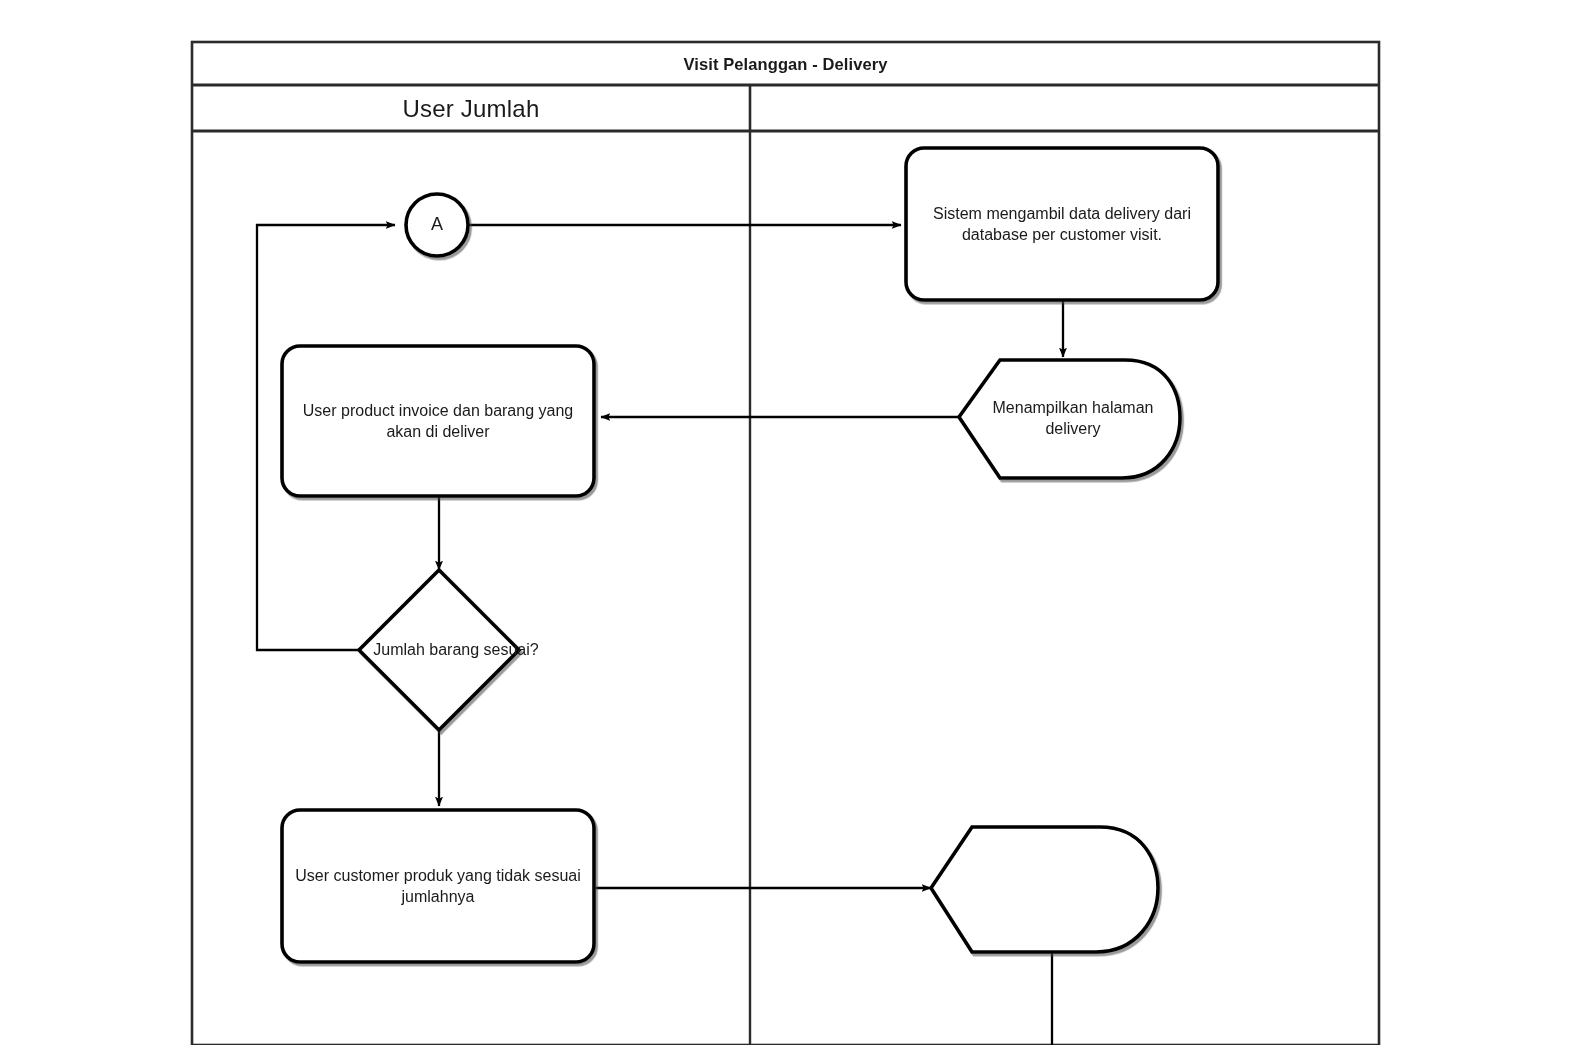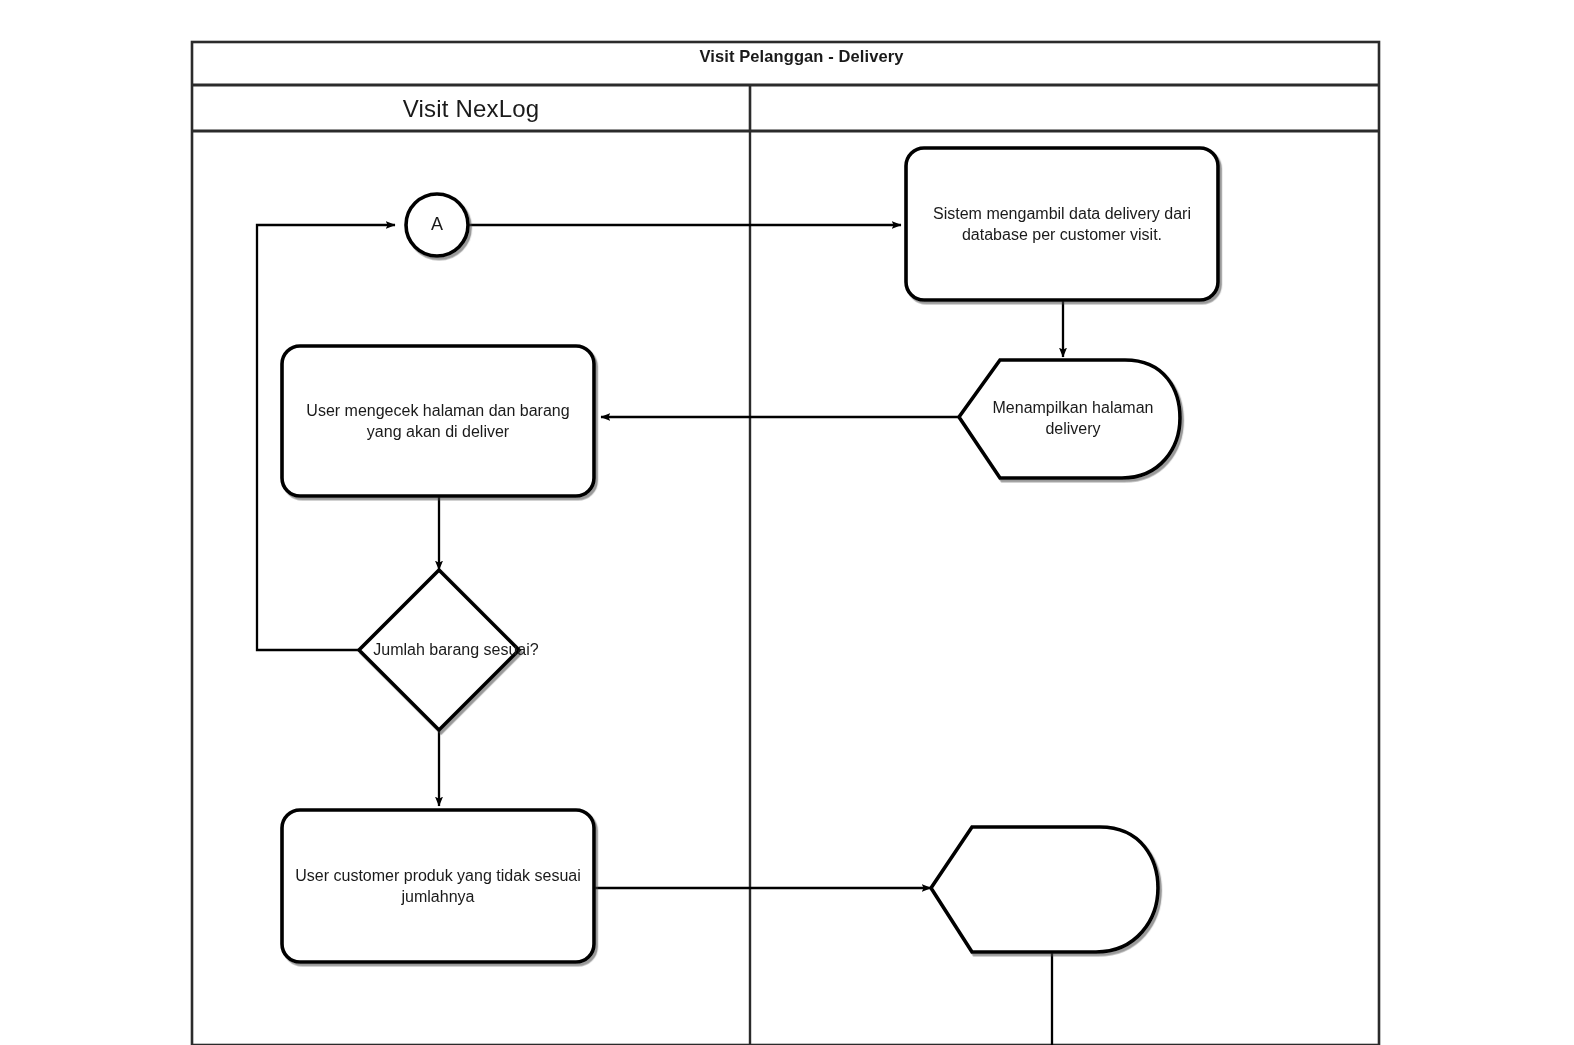--- a/index.html
+++ b/index.html
@@ -127,31 +127,31 @@
 
     <g>
       <rect x="282" y="810" width="312" height="152" rx="18" ry="18" fill="#ffffff" stroke="#000000" stroke-width="3.6" filter="url(#softshadow)"></rect>
     </g>
 
     <g>
       <path d="M972,827 L1100,827 C1142,827 1158,860 1158,888 C1158,920 1136,952 1096,952 L972,952 L931,888 Z" fill="#ffffff" stroke="#000000" stroke-width="3.6" filter="url(#softshadow)"></path>
     </g>
   </svg>
 
-  <div class="txt lane-title flexcenter" style="left:192px; top:40px; width:1187px; height:34px;padding-left:16px;">Visit Pelanggan - Delivery</div>
+  <div class="txt lane-title flexcenter" style="left:192px; top:48px; width:1187px; height:34px;">Visit Pelanggan - Delivery</div>
 
-  <div class="txt lane-header flexcenter" style="left:192px; top:90px; width:558px; height:38px;">Visit NexLog</div>
+  <div class="txt lane-header flexcenter" style="left:192px; top:90px; width:558px; height:38px;">User Jumlah</div>
 
 
   <div class="txt conn-text flexcenter" style="left:407px; top:195px; width:60px; height:60px;">A</div>
 
   <div class="txt node-text flexcenter" style="left:912px; top:155px; width:300px; height:138px;">Sistem mengambil data delivery dari database per customer visit.</div>
 
   <div class="txt node-text flexcenter" style="left:968px; top:370px; width:210px; height:96px;text-align:center;">Menampilkan halaman delivery</div>
 
-  <div class="txt node-text flexcenter" style="left:288px; top:355px; width:300px; height:132px;">User mengecek halaman dan barang yang akan di deliver</div>
+  <div class="txt node-text flexcenter" style="left:288px; top:355px; width:300px; height:132px;">User product invoice dan barang yang akan di deliver</div>
 
   <div class="txt node-text flexcenter" style="left:339px; top:615px; width:200px; height:70px;margin-left:17px;">Jumlah barang sesuai?</div>
 
   <div class="txt node-text flexcenter" style="left:288px; top:820px; width:300px; height:132px;">User customer produk yang tidak sesuai jumlahnya</div>
 
 
 </div>
 
 </body></html>

